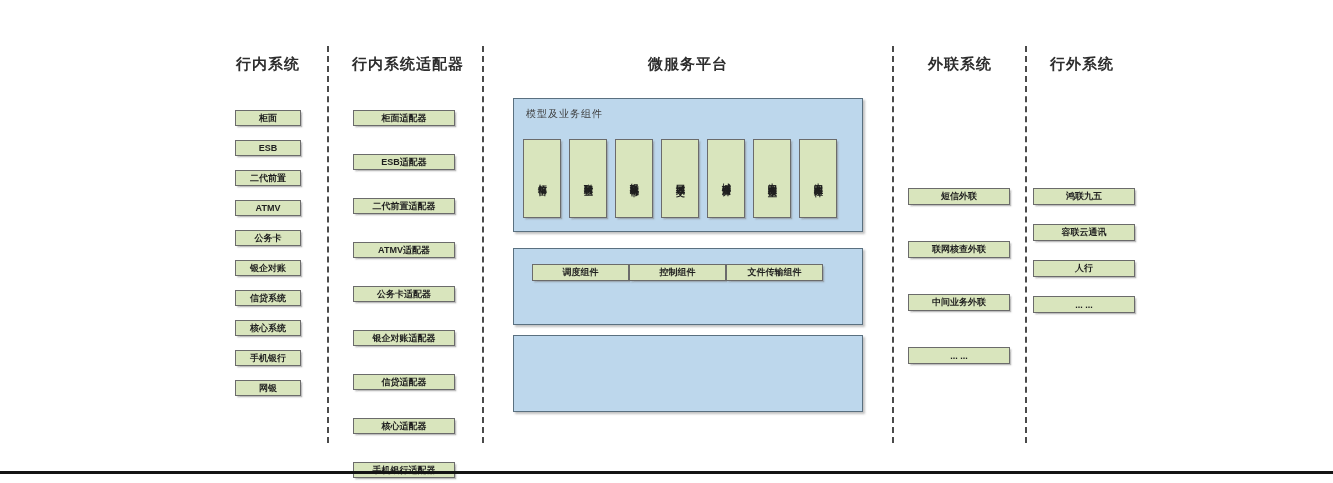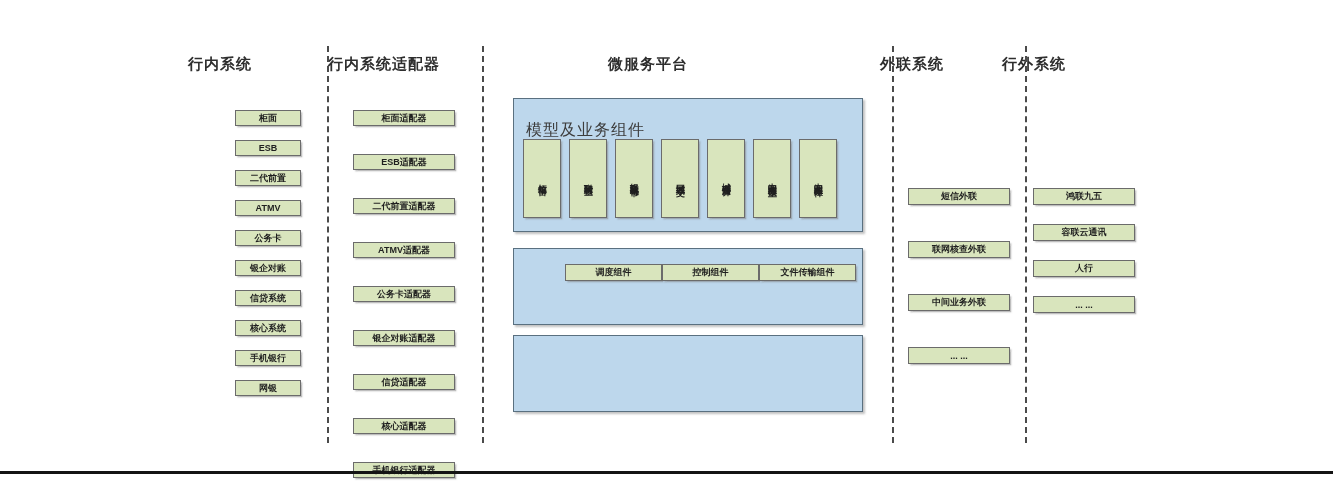--- a/index.html
+++ b/index.html
@@ -1,47 +1,47 @@
 <!DOCTYPE html>
 <html style="--box-fill: #d9e5bd; --box-border: #6b6b6b; --group-fill: #bdd7ec; --group-border: #5a7080; --separator: #4a4a4a; --title-text: #2e2e2e; --box-text: #1f1f1f; --label-text: #3d3d3d; --rule: #141414;"><head>
 <meta charset="utf-8">
 <style>
   * { margin:0; padding:0; box-sizing:border-box; }
   html,body { background:#ffffff; }
   body { width:1333px; height:483px; font-family:"Liberation Sans","DejaVu Sans",sans-serif; }
   .canvas { position:relative; width:1333px; height:483px; background:#fff; overflow:hidden; }
 
-  .col-title { position:absolute; top:55px; width:160px; 
+  .col-title { position:absolute; top:55px; width:160px; text-align:center;
     font-size:15px; font-weight:bold; color:var(--title-text,#2e2e2e); letter-spacing:1px; }
 
   .sep { position:absolute; top:46px; height:397px; width:0;
     border-left:2px dashed var(--separator,#4a4a4a); }
 
   .items { position:absolute; display:flex; flex-direction:column; }
 
   .box { background:var(--box-fill,#d9e5bd); border:1px solid var(--box-border,#6b6b6b);
     box-shadow:1.5px 1.5px 1.5px rgba(125,125,125,.5);
     color:var(--box-text,#1f1f1f); font-weight:bold; font-size:9px;
     display:flex; align-items:center; justify-content:center; text-align:center;
     flex:0 0 auto; }
   .items .box { height:16px; width:100%; }
   .items-tall .box { height:17px; }
 
   .group { position:absolute; left:513px; width:350px;
     background:var(--group-fill,#bdd7ec); border:1px solid var(--group-border,#5a7080);
     box-shadow:2px 2px 2px rgba(120,120,120,.45); }
-  .group-label { padding:21px 0 0 12px; font-size:16px; color:var(--label-text,#3d3d3d);
+  .group-label { padding:8px 0 0 12px; font-size:10px; color:var(--label-text,#3d3d3d);
     letter-spacing:1px; height:24px; }
 
   .vrow { display:flex; gap:8px; padding:0 9px; margin-top:16px; }
   .vbox { width:38px; height:79px; }
   .vbox span { writing-mode:vertical-rl; text-orientation:upright; letter-spacing:1px;
     font-size:9px; font-weight:bold; color:var(--box-text,#1f1f1f); line-height:1; }
 
-  .hrow { display:flex; justify-content:flex-end; padding:0 6px; margin-top:15px; }
+  .hrow { display:flex; justify-content:flex-start; padding:0 18px; margin-top:15px; }
   .hbox { width:97px; height:17px; }
 
   .bottom-rule { position:absolute; left:0; top:471px; width:1333px; height:3px;
     background:var(--rule,#141414); }
 </style>
 </head>
 <body>
 
 <div class="canvas">
 

